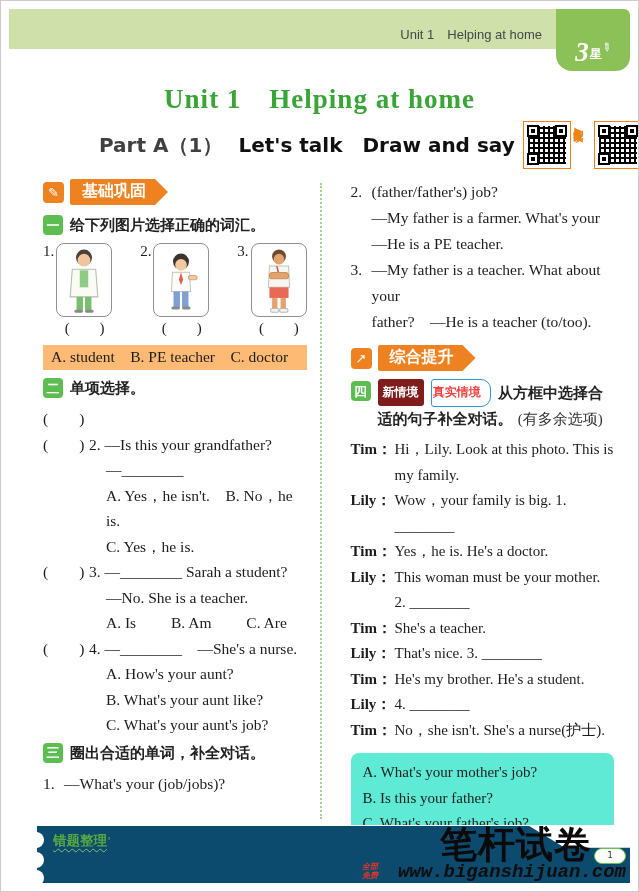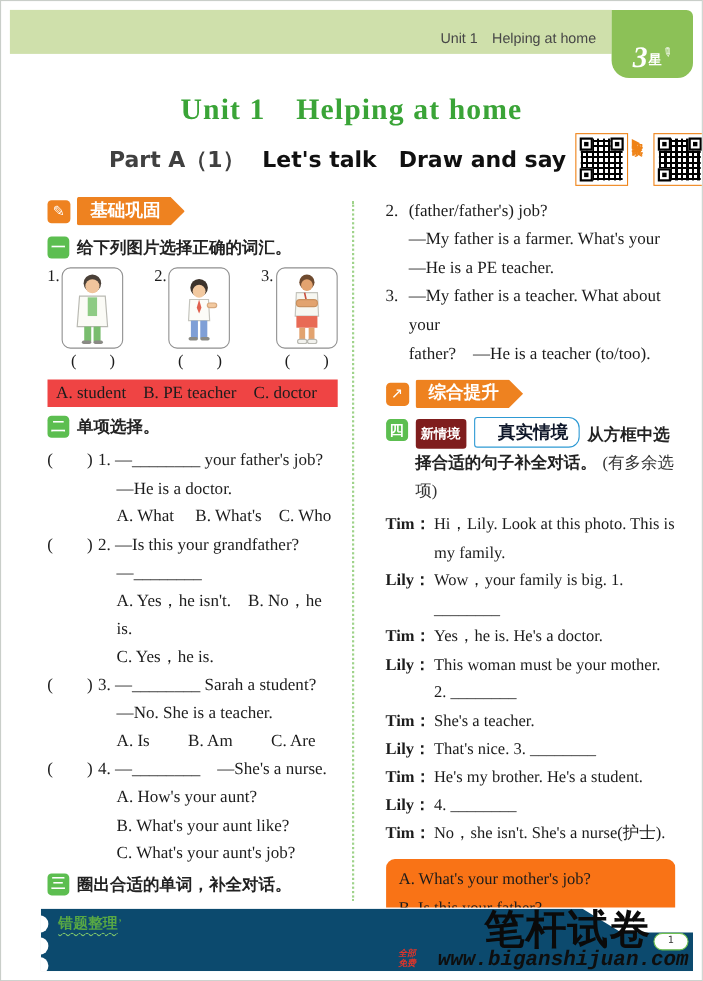--- a/index.html
+++ b/index.html
@@ -58,50 +58,50 @@
             clip-path:polygon(0 0, calc(100% - 13px) 0, 100% 50%, calc(100% - 13px) 100%, 0 100%); }
 
   .sec-head { display:flex; align-items:flex-start; gap:7px; margin:3px 0 5px;
               font-family:"DejaVu Sans",sans-serif; font-weight:bold; font-size:15px;
               line-height:25px; color:#222; }
   .num-sq { flex:0 0 auto; width:20px; height:20px; margin-top:2px; background:#5cbe50;
             color:#fff; border-radius:4px; font-size:13px; font-weight:bold;
             display:flex; align-items:center; justify-content:center; }
   .tag-blue { display:inline-block; background:#7f1d1d; color:#fff; font-size:12px;
               padding:1px 5px; border-radius:3px; vertical-align:2px; font-weight:bold; }
-  .tag-outline { display:inline-block; border:1px solid #2e9ad4; color:#0f172a; font-size:16px;
-              padding:0 9px 1px 21px; border-radius:3px 10px 10px 3px; vertical-align:2px;
+  .tag-outline { display:inline-block; border:1px solid #2e9ad4; color:#ef4444; font-size:12px;
+              padding:0 9px 1px 1px; border-radius:3px 10px 10px 3px; vertical-align:2px;
               margin:0 2px; font-weight:bold; }
   .sec-note { font-family:"Liberation Serif",serif; font-weight:normal; color:#333; }
 
   .pics-row { display:flex; justify-content:space-between; margin:4px 0 2px; }
   .pic-item { display:flex; flex-direction:column; }
   .pic-top { display:flex; align-items:flex-start; gap:2px; }
   .pic-num { font-size:15px; }
   .pic-box { width:56px; height:74px; border:1.5px solid #909090; border-radius:8px;
              background:#fff; display:flex; align-items:flex-end; justify-content:center; overflow:hidden; }
   .pic-paren { text-align:center; font-size:15px; margin:2px 0 0 14px; white-space:pre; }
 
-  .bank { background:#ef4444; padding:2px 8px; font-size:15.5px; margin:7px 0 6px; white-space:nowrap; }
+  .bank { background:#fdba74; padding:2px 8px; font-size:15.5px; margin:7px 0 6px; white-space:nowrap; }
 
   .mcq { display:flex; font-size:15.5px; line-height:25.5px; }
   .mcq-paren { flex:0 0 46px; white-space:pre; }
   .mcq-body { flex:1; }
   .mcq-body .cont { padding-left:17px; }
 
   .ex-item { display:flex; font-size:15.5px; line-height:26px; }
   .inum { flex:0 0 21px; }
   .ibody { flex:1; }
 
   .dialog { margin-top:3px; }
   .dline { display:flex; font-size:15px; line-height:25.5px; }
   .spk { flex:0 0 44px; font-weight:bold; }
   .dtext { flex:1; }
 
-  .optbox { background:#f97316; border-radius:8px; padding:7px 12px; margin-top:10px;
+  .optbox { background:#5eead4; border-radius:8px; padding:7px 12px; margin-top:10px;
             font-size:15px; line-height:25.5px; }
 
   
   .footer-strip { position:absolute; left:36px; right:8px; bottom:8px; height:57px;
             background:#0c4a6e; padding:5px 0 0 16px;
             clip-path:polygon(0 0, 83% 0, 89% 38%, 100% 38%, 100% 100%, 0 100%); }
   .scallop { position:absolute; left:-9px; width:16px; height:16px; border-radius:50%; background:#fff; }
   .s1{top:6px;} .s2{top:26px;} .s3{top:44px;}
   .mistake-label { display:inline-block; color:#58a844; font-family:"DejaVu Sans",sans-serif;
             font-size:13.5px; font-weight:bold;
@@ -239,25 +239,20 @@
 
       <div class="bank">A. student　B. PE teacher　C. doctor</div>
 
       <div class="sec-head">
         <span class="num-sq">二</span>
         <span>单项选择。</span>
       </div>
 
       <div class="mcq">
         <span class="mcq-paren">(　　)</span>
-        <div class="mcq-body">
-          <div class="line">1. —________ your father's job?</div>
-          <div class="line cont">—He is a doctor.</div>
-          <div class="line cont">A. What　 B. What's　C. Who</div>
-        </div>
       </div>
 
       <div class="mcq">
         <span class="mcq-paren">(　　)</span>
         <div class="mcq-body">
           <div class="line">2. —Is this your grandfather?</div>
           <div class="line cont">—________</div>
           <div class="line cont">A. Yes，he isn't.　B. No，he is.</div>
           <div class="line cont">C. Yes，he is.</div>
         </div>

